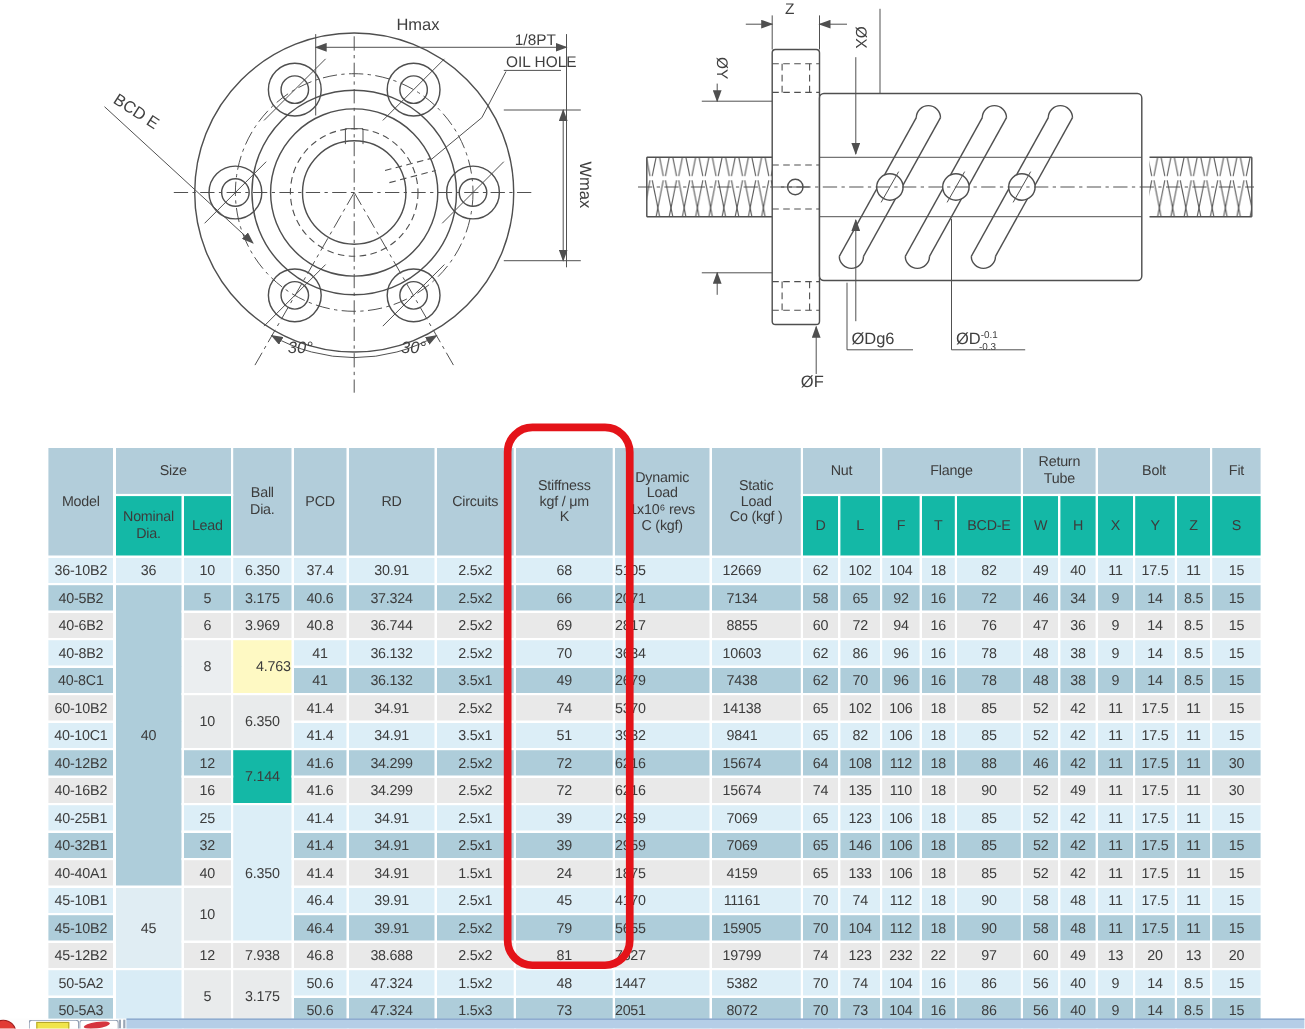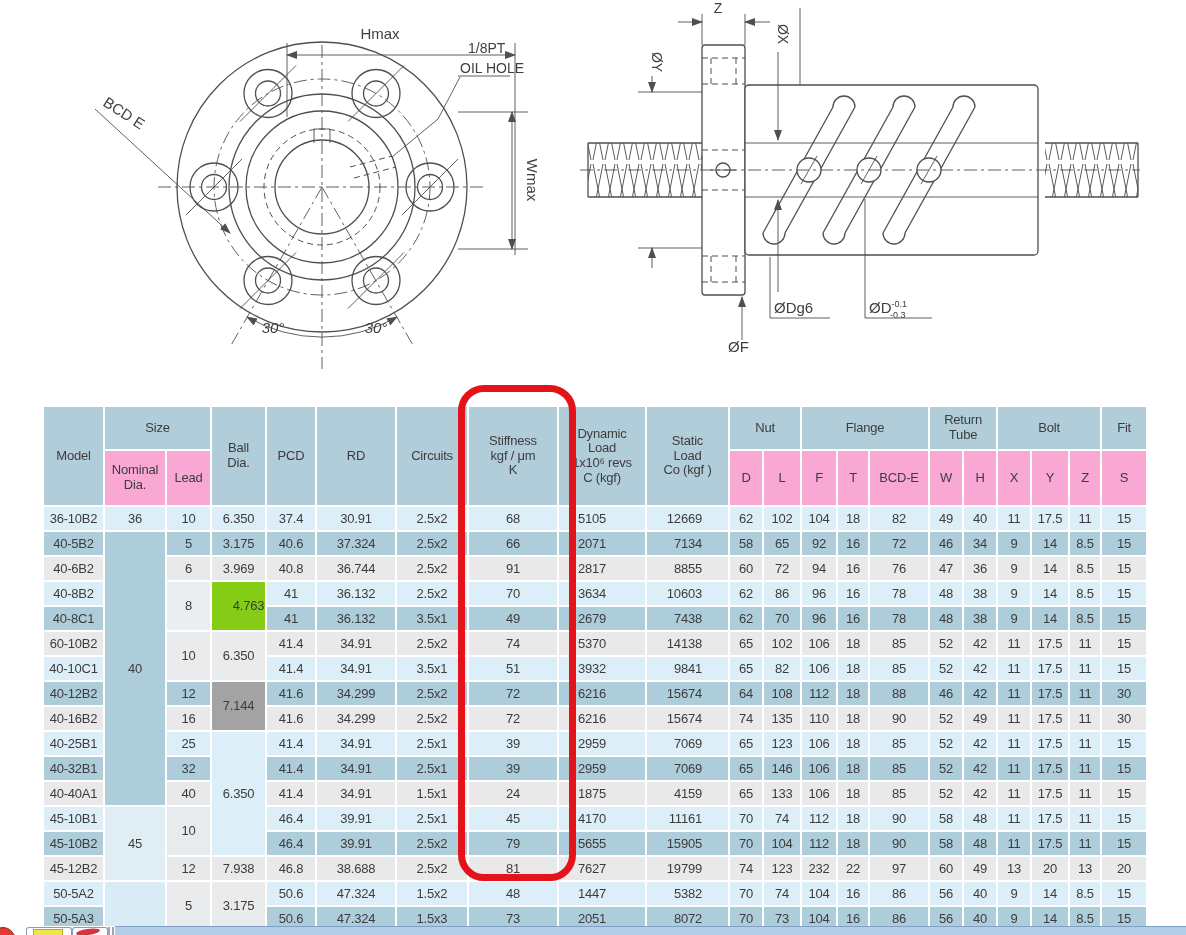--- a/index.html
+++ b/index.html
@@ -14,27 +14,27 @@
   svg .dashdot{stroke-dasharray:13 4 3 4;stroke-width:0.9}
   svg .dash{stroke-dasharray:6 4;stroke-width:1}
   svg .whitefill{fill:#fff}
 
   .table-wrap{position:absolute;left:42px;top:405px;width:1104px;z-index:1}
   table{border-collapse:collapse;table-layout:fixed;width:1104px}
   th,td{border:2px solid #fff;text-align:center;padding:0;overflow:hidden}
   th{background:#b2cdda;font-weight:normal;white-space:pre-line;line-height:1.12;
      font-size:13px;letter-spacing:-0.2px}
   tr.h1 th{height:42px}
-  tr.h2 th{height:54px;background:#f9a8d4}
+  tr.h2 th{height:54px;background:#14b8a6}
   tbody td{height:23px;line-height:1.05;font-size:13px;letter-spacing:-0.2px}
   tr.sA>td{background:#dceef7}
   tr.sB>td{background:#aecdda}
   tr.sC>td{background:#e9e9e9}
-  td.col-dyn{text-align:center;padding-right:20px}
-  td.col-sta{text-align:right;padding-right:26px}
+  td.col-dyn{text-align:left;padding-right:20px}
+  td.col-sta{padding-right:26px}
 
   .highlight-oval{
     position:absolute;left:458px;top:385px;width:104px;height:482px;
     border:7px solid #e41319;border-radius:26px;z-index:6;pointer-events:none;
   }
 
   .taskbar-strip{position:absolute;left:115px;top:926px;width:1071px;height:9px;
     background:#b5cee7;border-top:1px solid #7f9fc6;z-index:7}
   .taskbar-left{position:absolute;left:0;top:926px;width:115px;height:9px;background:#fdfdfd;z-index:7}
   .tb-icon-red-circle{position:absolute;left:-9px;top:927px;width:22px;height:22px;
@@ -43,21 +43,21 @@
     border-bottom:none;border-radius:3px 3px 0 0;z-index:8}
   .tb-yellow{position:absolute;left:33px;top:929px;width:28px;height:6px;background:#f0e54a;
     border:1px solid #b7a928;z-index:9}
   .tb-swoosh{position:absolute;left:76px;top:929px;width:24px;height:6px;background:#d5353f;
     border-radius:50%;transform:rotate(-8deg);z-index:9}
   .tb-sep{position:absolute;top:927px;width:2px;height:8px;background:#9aa6b6;z-index:8}
 </style>
 </head>
 <body>
 
-<div class="drawing" style="left:40px;top:17px;width:500px;height:372px">
+<div class="drawing" style="left:40px;top:5px;width:500px;height:372px">
 <svg width="500" height="372" viewBox="0 0 500 372">
   <defs>
     <marker id="arr" markerWidth="11" markerHeight="8" refX="10" refY="4" orient="auto" markerUnits="userSpaceOnUse">
       <path d="M0,0 L11,4 L0,8 z" fill="#4f4f4f"></path>
     </marker>
     <marker id="arrs" markerWidth="11" markerHeight="8" refX="1" refY="4" orient="auto" markerUnits="userSpaceOnUse">
       <path d="M11,0 L0,4 L11,8 z" fill="#4f4f4f"></path>
     </marker>
   </defs>
 
@@ -332,39 +332,39 @@
           <td>8.5</td>
           <td>15</td>
         </tr>
         <tr class="sC">
           <td>40-6B2</td>
           <td>6</td>
           <td>3.969</td>
           <td>40.8</td>
           <td>36.744</td>
           <td>2.5x2</td>
-          <td>91</td>
+          <td>69</td>
           <td class="col-dyn">2817</td>
           <td class="col-sta">8855</td>
           <td>60</td>
           <td>72</td>
           <td>94</td>
           <td>16</td>
           <td>76</td>
           <td>47</td>
           <td>36</td>
           <td>9</td>
           <td>14</td>
           <td>8.5</td>
           <td>15</td>
         </tr>
         <tr class="sA">
           <td>40-8B2</td>
           <td rowspan="2" style="background: rgb(235, 238, 240);">8</td>
-          <td rowspan="2" style="background: #84cc16; padding-left: 20px;">4.763</td>
+          <td rowspan="2" style="background: #fef9c3; padding-left: 20px;">4.763</td>
           <td>41</td>
           <td>36.132</td>
           <td>2.5x2</td>
           <td>70</td>
           <td class="col-dyn">3634</td>
           <td class="col-sta">10603</td>
           <td>62</td>
           <td>86</td>
           <td>96</td>
           <td>16</td>
@@ -434,21 +434,21 @@
           <td>52</td>
           <td>42</td>
           <td>11</td>
           <td>17.5</td>
           <td>11</td>
           <td>15</td>
         </tr>
         <tr class="sB">
           <td>40-12B2</td>
           <td>12</td>
-          <td rowspan="2" style="background: #a3a3a3;">7.144</td>
+          <td rowspan="2" style="background: #14b8a6;">7.144</td>
           <td>41.6</td>
           <td>34.299</td>
           <td>2.5x2</td>
           <td>72</td>
           <td class="col-dyn">6216</td>
           <td class="col-sta">15674</td>
           <td>64</td>
           <td>108</td>
           <td>112</td>
           <td>18</td>

